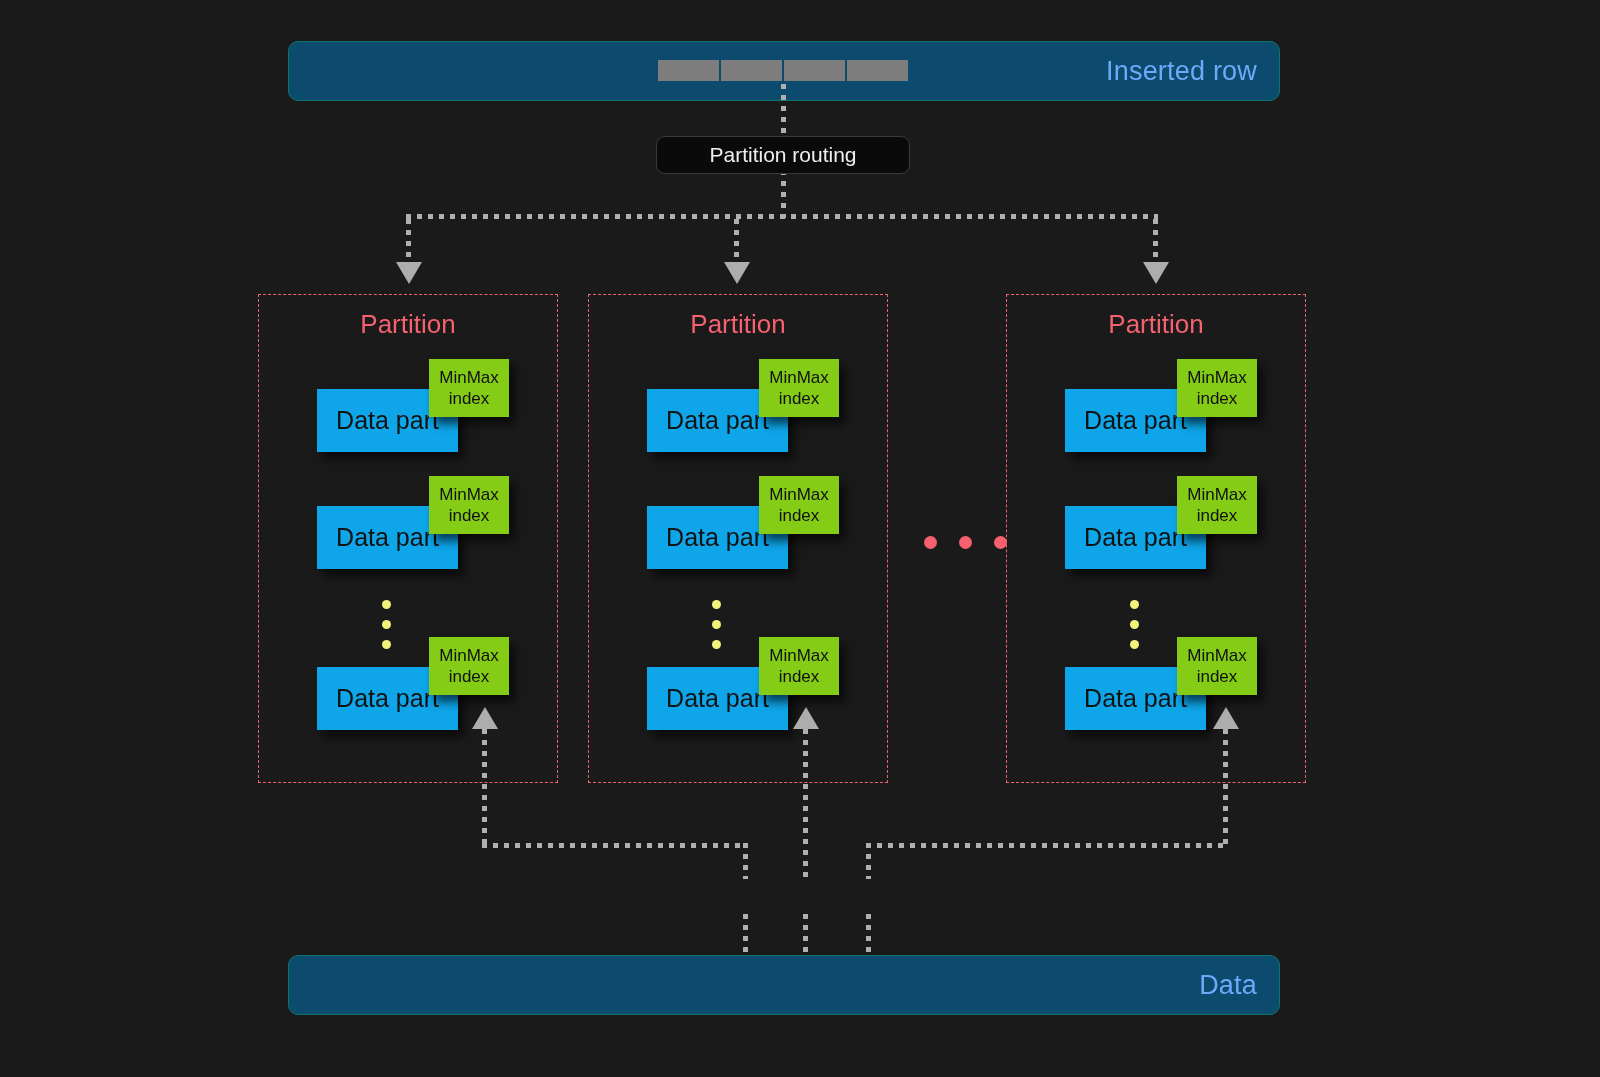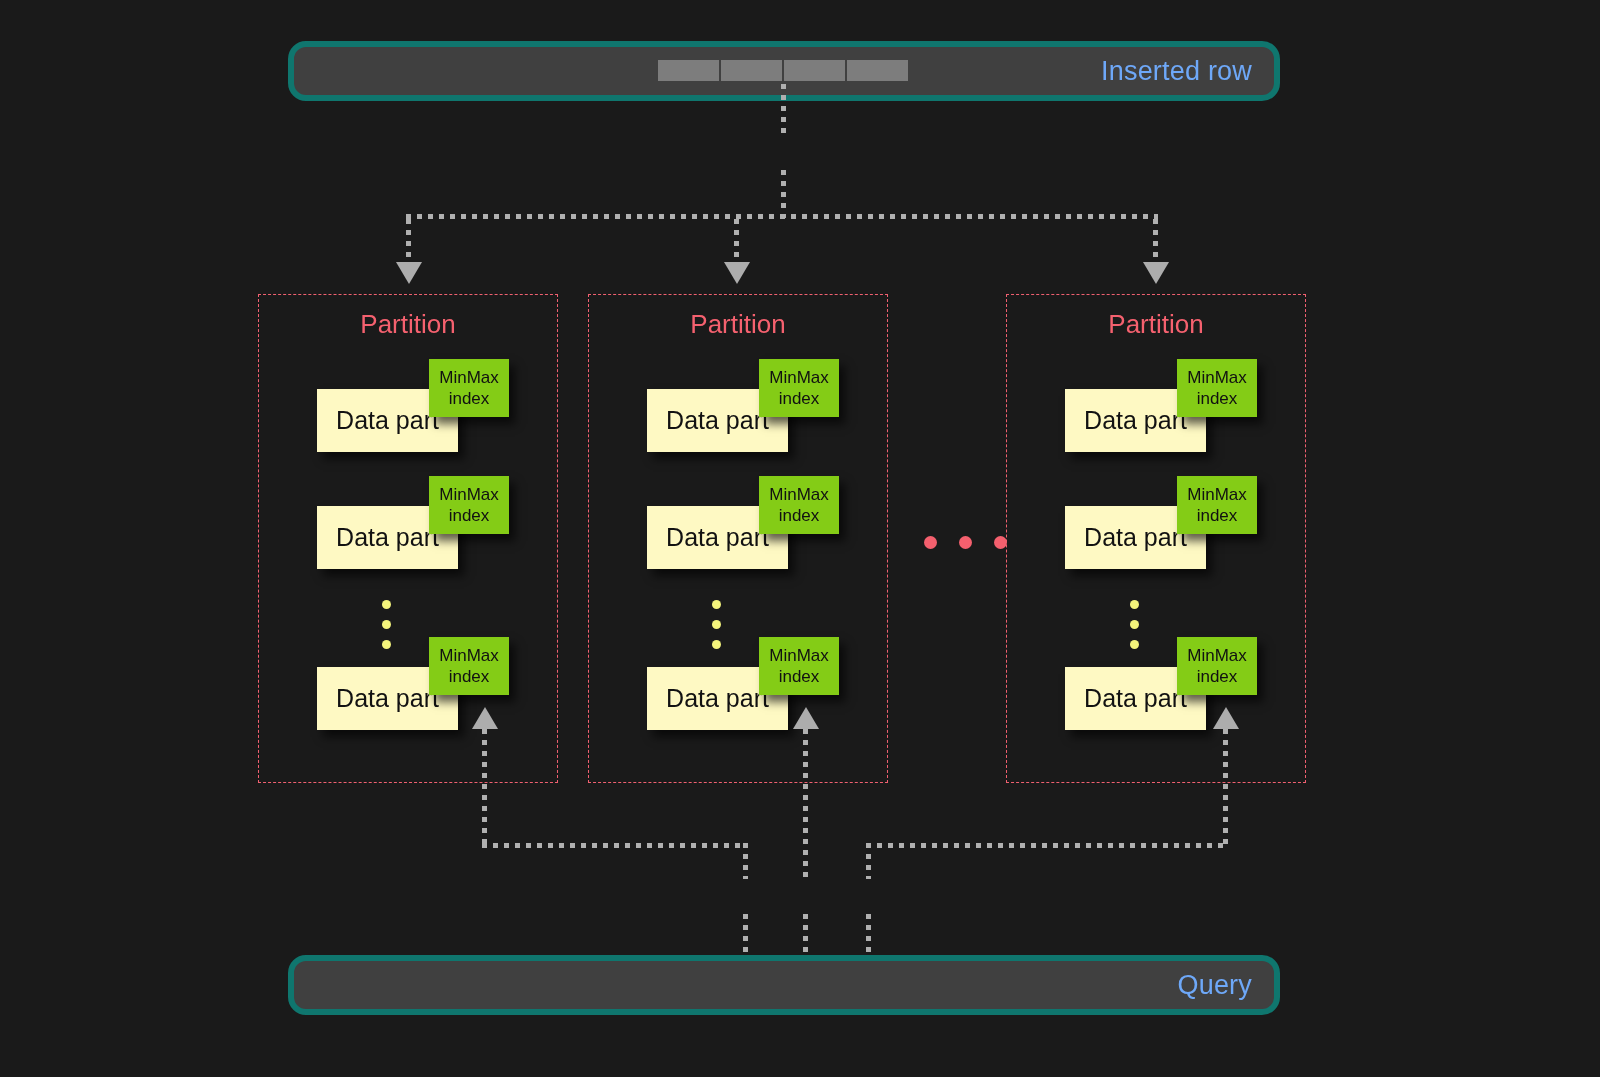--- a/index.html
+++ b/index.html
@@ -16,23 +16,23 @@
   #stage {
     position: relative;
     width: 1600px;
     height: 1077px;
     background: #1a1a1a;
   }
 
   
   .barbox {
     position: absolute;
-    background: #404040;
-    border: 6px solid #0f766e;
-    border-radius: 18px;
+    background: #0c4a6e;
+    border: 1px solid #0f766e;
+    border-radius: 10px;
     box-sizing: border-box;
   }
   #inserted-row-bar { left: 288px; top: 41px; width: 992px; height: 60px; }
   #query-bar        { left: 288px; top: 955px; width: 992px; height: 60px; }
 
   .corner-label {
     position: absolute;
     right: 22px;
     top: 50%;
     transform: translateY(-50%);
@@ -136,21 +136,21 @@
     font-size: 26px;
   }
 
   
   .part-group { position: absolute; }
   .data-part {
     position: absolute;
     left: 0; top: 30px;
     width: 141px;
     height: 63px;
-    background: #fef9c3;
+    background: #0ea5e9;
     color: #121212;
     font-size: 25px;
     display: flex;
     align-items: center;
     justify-content: center;
     box-shadow: 6px 7px 9px rgba(0,0,0,.62);
     box-sizing: border-box;
   }
   .minmax {
     position: absolute;
@@ -212,20 +212,23 @@
 
   <div id="row-cells">
     <span class="row-cell"></span>
     <span class="row-cell"></span>
     <span class="row-cell"></span>
     <span class="row-cell"></span>
   </div>
 
   <div class="dotv" style="left:781px; top:84px; height:55px;"></div>
 
+  <div class="pill" id="partition-routing">
+    <span>Partition routing</span>
+  </div>
 
   <div class="dotv" style="left:781px; top:170px; height:48px;"></div>
 
   <div class="doth" style="left:406px; top:214px; width:752px;"></div>
 
   <div class="dotv" style="left:406px; top:219px; height:46px;"></div>
   <div class="arrow-down" style="left:396px; top:262px;"></div>
 
   <div class="dotv" style="left:734px; top:219px; height:46px;"></div>
   <div class="arrow-down" style="left:724px; top:262px;"></div>
@@ -354,16 +357,16 @@
 
   <div class="dotv" style="left:743px; top:843px; height:36px;"></div>
   <div class="dotv" style="left:866px; top:843px; height:36px;"></div>
 
 
   <div class="dotv" style="left:743px; top:914px; height:44px;"></div>
   <div class="dotv" style="left:803px; top:914px; height:44px;"></div>
   <div class="dotv" style="left:866px; top:914px; height:44px;"></div>
 
   <div class="barbox" id="query-bar">
-    <span class="corner-label">Query</span>
+    <span class="corner-label">Data</span>
   </div>
 
 </div>
 
 </body></html>

